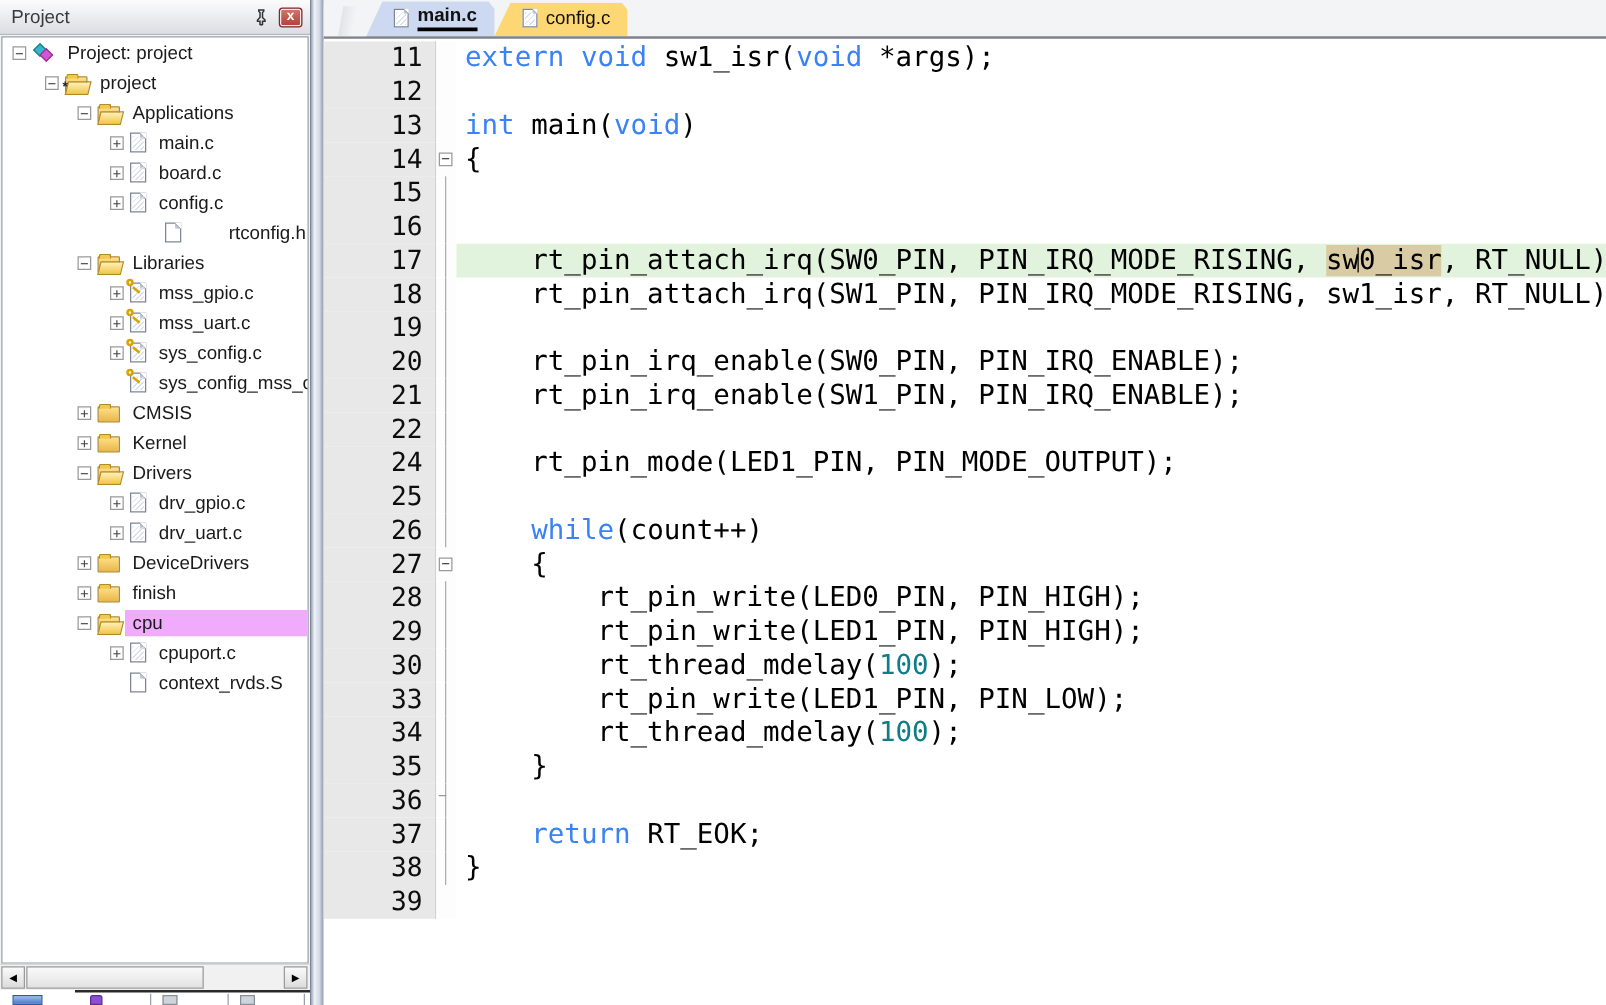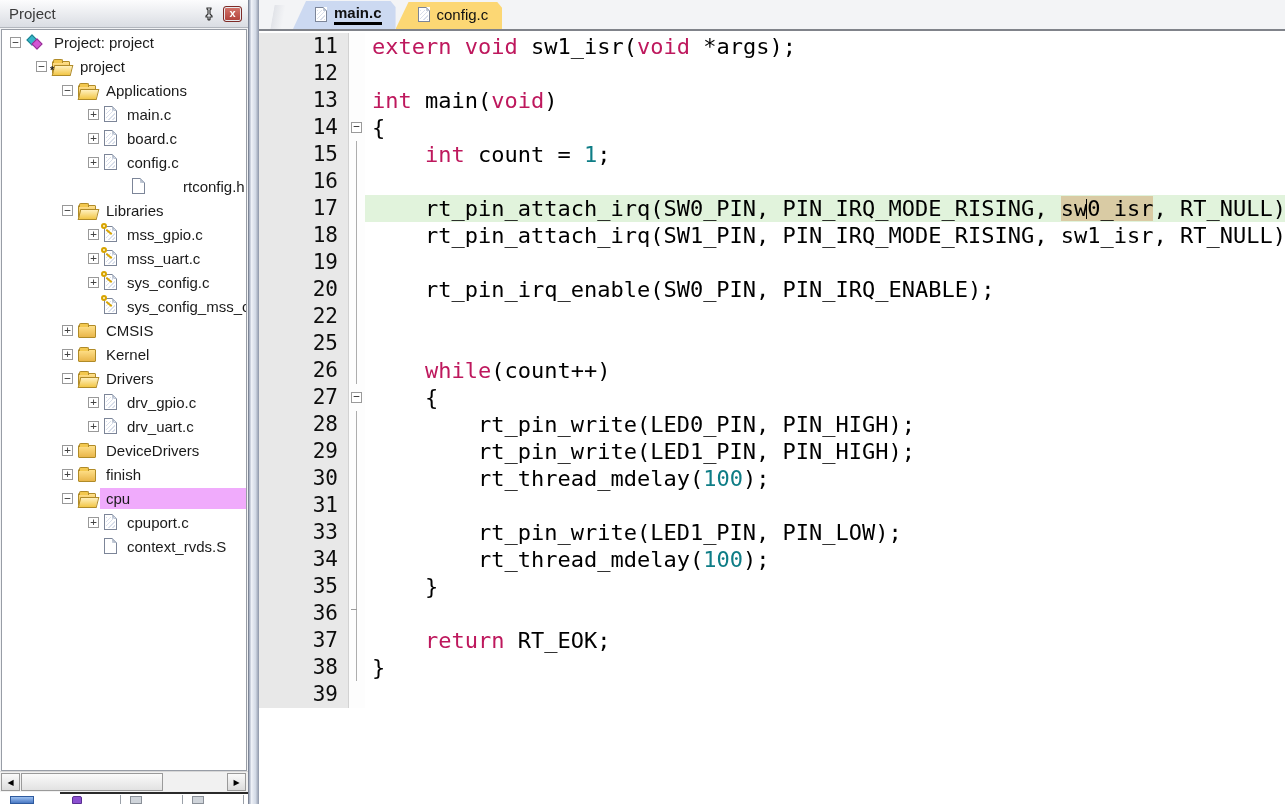--- a/index.html
+++ b/index.html
@@ -96,21 +96,21 @@
   .line { height:27px; line-height:27px; display:flex; white-space:pre; }
   .ln { flex:none; width:90px; background:#e8e8e8; border-right:1px solid #d2d2d2;
     text-align:right; padding-right:10px; font-size:21px; color:#0d0d0d; }
   .fold { flex:none; width:16px; position:relative; background:#fdfdfd; }
   .fold.guide::before { content:''; position:absolute; left:7px; top:0; bottom:0; width:1px; background:#adadad; }
   .fold.tick::after { content:''; position:absolute; left:2px; top:9px; width:6px; height:1px; background:#9a9a9a; }
   .foldbox { position:absolute; left:2px; top:8px; width:11px; height:11px; border:1px solid #9a9a9a;
     background:#fff; font-size:11px; line-height:8px; text-align:center; color:#333; }
   .code { flex:1; font-size:22px; color:#000; padding-left:7px; }
   .code.hl { background:#e1f3dc; }
-  .kw { color:#be185d; }
+  .kw { color:#3b82f6; }
   .num { color:#0e7d86; }
   .match { background:#d9cba4; }
   .caret { display:inline-block; width:2px; height:20px; background:#000;
     vertical-align:-3px; margin:0 -1px; }
 </style>
 </head>
 <body>
 
 <div class="app">
 
@@ -312,34 +312,35 @@
         <div class="tab alt">
           <span class="tico"></span>
           <span class="tlab">config.c</span>
         </div>
       </div>
     <div class="editor" id="editor">
         <div class="line"><span class="ln">11</span><span class="fold"></span><span class="code"><span class="kw">extern</span><span class="pl"> </span><span class="kw">void</span><span class="pl"> sw1_isr(</span><span class="kw">void</span><span class="pl"> *args);</span></span></div>
         <div class="line"><span class="ln">12</span><span class="fold"></span><span class="code"></span></div>
         <div class="line"><span class="ln">13</span><span class="fold"></span><span class="code"><span class="kw">int</span><span class="pl"> main(</span><span class="kw">void</span><span class="pl">)</span></span></div>
         <div class="line"><span class="ln">14</span><span class="fold"><span class="foldbox">−</span></span><span class="code"><span class="pl">{</span></span></div>
-        <div class="line"><span class="ln">15</span><span class="fold guide"></span><span class="code"><span class="pl">    </span><span class="kw">int</span><span class="pl"> count = </span><span class="num">1</span><span class="pl">;</span></span></div>
+        <div class="line"><span class="ln">15</span><span class="fold guide"></span></div>
         <div class="line"><span class="ln">16</span><span class="fold guide"></span><span class="code"></span></div>
         <div class="line"><span class="ln">17</span><span class="fold guide"></span><span class="code hl"><span class="pl">    rt_pin_attach_irq(SW0_PIN, PIN_IRQ_MODE_RISING, </span><span class="match">sw</span><span class="caret"></span><span class="match">0_isr</span><span class="pl">, RT_NULL);</span></span></div>
         <div class="line"><span class="ln">18</span><span class="fold guide"></span><span class="code"><span class="pl">    rt_pin_attach_irq(SW1_PIN, PIN_IRQ_MODE_RISING, sw1_isr, RT_NULL);</span></span></div>
         <div class="line"><span class="ln">19</span><span class="fold guide"></span><span class="code"></span></div>
         <div class="line"><span class="ln">20</span><span class="fold guide"></span><span class="code"><span class="pl">    rt_pin_irq_enable(SW0_PIN, PIN_IRQ_ENABLE);</span></span></div>
+        <div class="line"><span class="ln">21</span><span class="fold guide"></span><span class="code"><span class="pl">    rt_pin_irq_enable(SW1_PIN, PIN_IRQ_ENABLE);</span></span></div>
         <div class="line"><span class="ln">22</span><span class="fold guide"></span><span class="code"></span></div>
+        <div class="line"><span class="ln">24</span><span class="fold guide"></span><span class="code"><span class="pl">    rt_pin_mode(LED1_PIN, PIN_MODE_OUTPUT);</span></span></div>
         <div class="line"><span class="ln">25</span><span class="fold guide"></span><span class="code"></span></div>
         <div class="line"><span class="ln">26</span><span class="fold guide"></span><span class="code"><span class="pl">    </span><span class="kw">while</span><span class="pl">(count++)</span></span></div>
         <div class="line"><span class="ln">27</span><span class="fold"><span class="foldbox">−</span></span><span class="code"><span class="pl">    {</span></span></div>
         <div class="line"><span class="ln">28</span><span class="fold guide"></span><span class="code"><span class="pl">        rt_pin_write(LED0_PIN, PIN_HIGH);</span></span></div>
         <div class="line"><span class="ln">29</span><span class="fold guide"></span><span class="code"><span class="pl">        rt_pin_write(LED1_PIN, PIN_HIGH);</span></span></div>
         <div class="line"><span class="ln">30</span><span class="fold guide"></span><span class="code"><span class="pl">        rt_thread_mdelay(</span><span class="num">100</span><span class="pl">);</span></span></div>
-        <div class="line"><span class="ln">31</span><span class="fold guide"></span><span class="code"></span></div>
         <div class="line"><span class="ln">33</span><span class="fold guide"></span><span class="code"><span class="pl">        rt_pin_write(LED1_PIN, PIN_LOW);</span></span></div>
         <div class="line"><span class="ln">34</span><span class="fold guide"></span><span class="code"><span class="pl">        rt_thread_mdelay(</span><span class="num">100</span><span class="pl">);</span></span></div>
         <div class="line"><span class="ln">35</span><span class="fold guide"></span><span class="code"><span class="pl">    }</span></span></div>
         <div class="line"><span class="ln">36</span><span class="fold guide tick"></span><span class="code"></span></div>
         <div class="line"><span class="ln">37</span><span class="fold guide"></span><span class="code"><span class="pl">    </span><span class="kw">return</span><span class="pl"> RT_EOK;</span></span></div>
         <div class="line"><span class="ln">38</span><span class="fold guide"></span><span class="code"><span class="pl">}</span></span></div>
         <div class="line"><span class="ln">39</span><span class="fold"></span><span class="code"></span></div>
       </div>
   </main>
 

